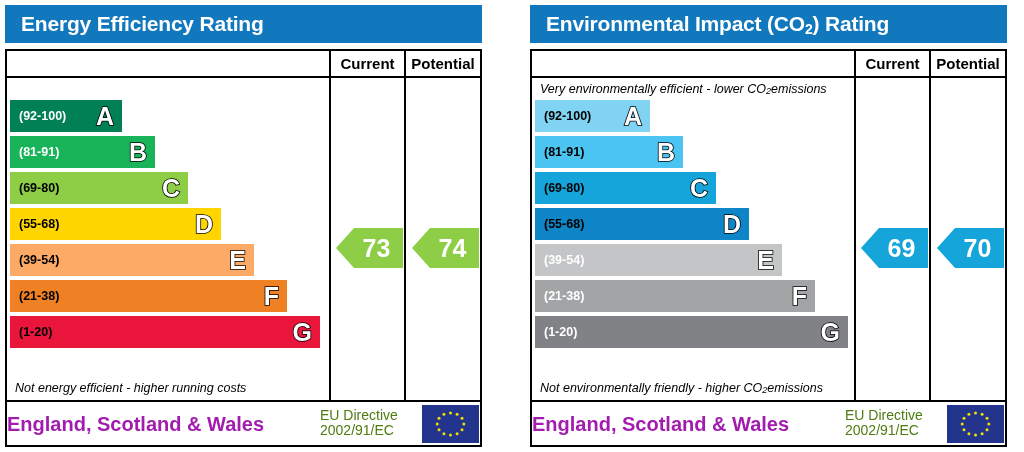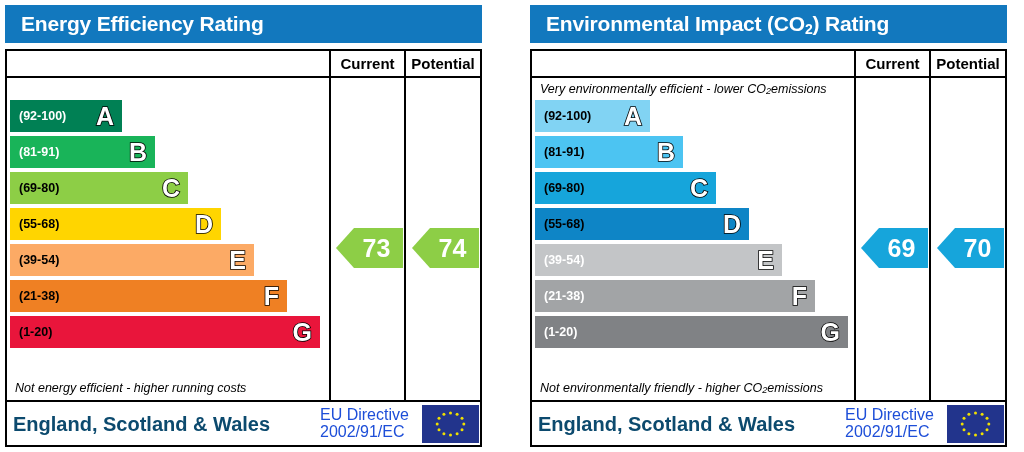--- a/index.html
+++ b/index.html
@@ -193,35 +193,35 @@
     position: absolute;
     left: 0;
     top: 349px;
     width: 100%;
     height: 45px;
     border-top: 2px solid #000;
     box-sizing: border-box;
   }
   .footer-region {
     position: absolute;
-    left: 6px;
+    left: 0;
     top: 50%;
     transform: translateY(-50%);
     font-size: 20px;
     font-weight: bold;
-    color: #0c4a6e;
+    color: #a21caf;
     white-space: nowrap;
   }
   .footer-directive {
     position: absolute;
     left: 313px;
     top: 50%;
     transform: translateY(-50%);
-    font-size: 16px;
-    color: #1d4ed8;
+    font-size: 14px;
+    color: #4d7c0f;
     line-height: 1.12;
     white-space: nowrap;
   }
   .eu-flag {
     position: absolute;
     left: 415px;
     top: 50%;
     transform: translateY(-50%);
     width: 57px;
     height: 38px;

